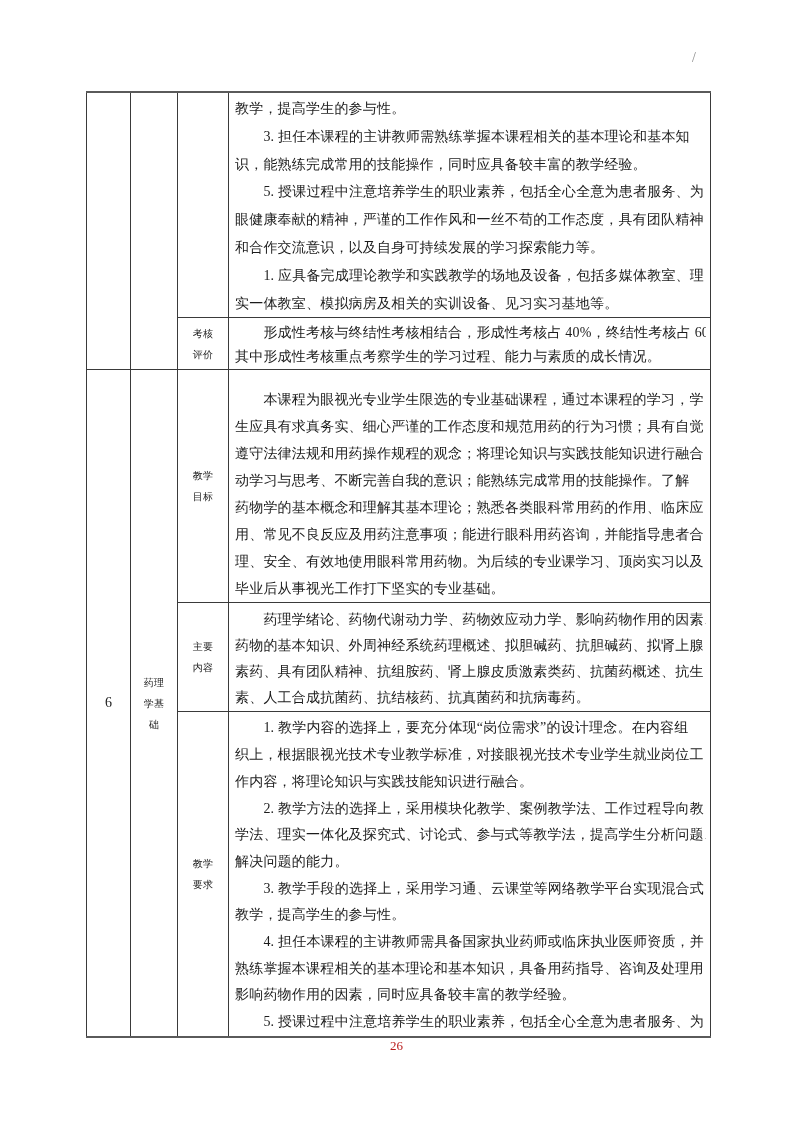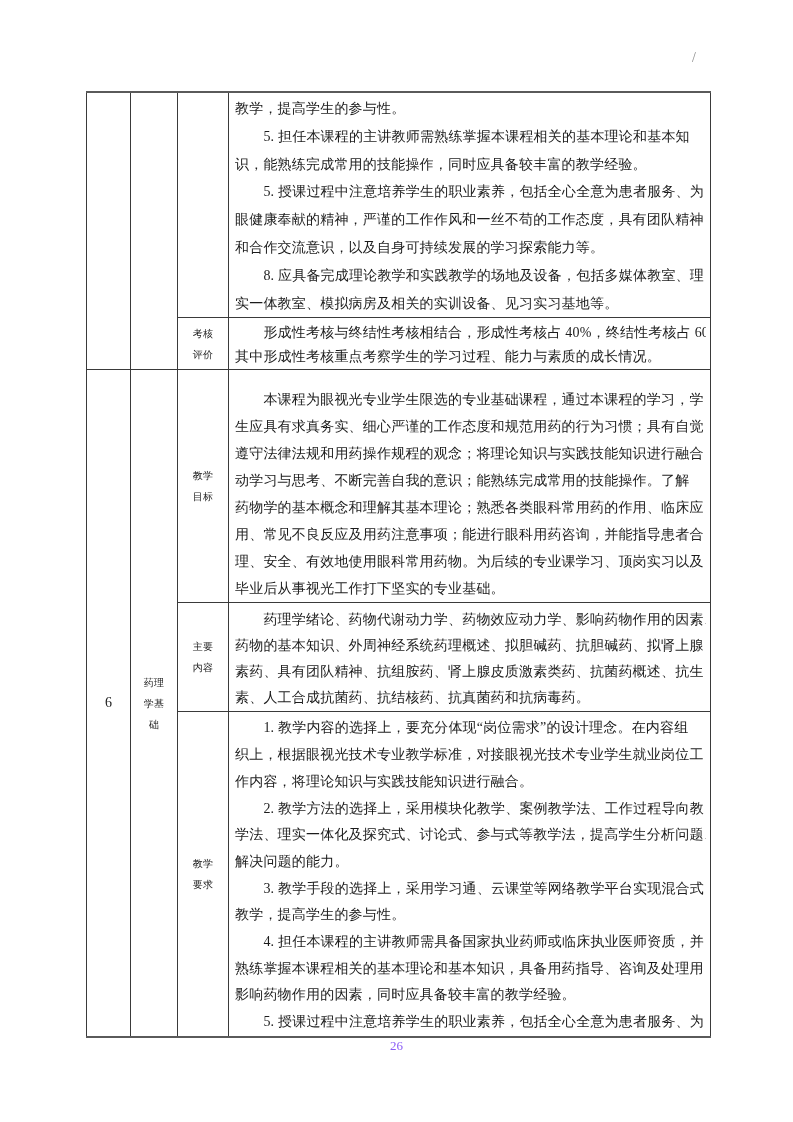--- a/index.html
+++ b/index.html
@@ -78,21 +78,21 @@
   .ld { padding-top: 3px; }
   .le .tl { line-height: 26.7px; }
   .le { padding-top: 3px; }
   .footer-pagenum {
     position: absolute;
     top: 1038px;
     left: 0;
     width: 100%;
     text-align: center;
     font-size: 13px;
-    color: #8b5cf6;
+    color: #b91c1c;
   }
 </style>
 </head>
 <body>
 
 <div class="page">
 
   <span class="corner-mark">/</span>
 
   <table class="doc">
@@ -103,26 +103,26 @@
       <col style="width:482px">
     </colgroup>
     <tbody>
       <tr>
         <td rowspan="2" class="cell-center"></td>
         <td rowspan="2" class="cell-center"></td>
         <td class="cell-center h-a"></td>
         <td class="content-cell h-a">
           <div class="lines la">
               <div class="tl">教学，提高学生的参与性。</div>
-              <div class="tl">　　5. 担任本课程的主讲教师需熟练掌握本课程相关的基本理论和基本知</div>
+              <div class="tl">　　3. 担任本课程的主讲教师需熟练掌握本课程相关的基本理论和基本知</div>
               <div class="tl">识，能熟练完成常用的技能操作，同时应具备较丰富的教学经验。</div>
               <div class="tl">　　5.  授课过程中注意培养学生的职业素养，包括全心全意为患者服务、为</div>
               <div class="tl">眼健康奉献的精神，严谨的工作作风和一丝不苟的工作态度，具有团队精神</div>
               <div class="tl">和合作交流意识，以及自身可持续发展的学习探索能力等。</div>
-              <div class="tl">　　8. 应具备完成理论教学和实践教学的场地及设备，包括多媒体教室、理</div>
+              <div class="tl">　　1. 应具备完成理论教学和实践教学的场地及设备，包括多媒体教室、理</div>
               <div class="tl">实一体教室、模拟病房及相关的实训设备、见习实习基地等。</div>
             </div>
         </td>
       </tr>
 
       <tr>
         <td class="h-b">
           <div>
               <span class="label-line">考核</span>
               <span class="label-line">评价</span>

